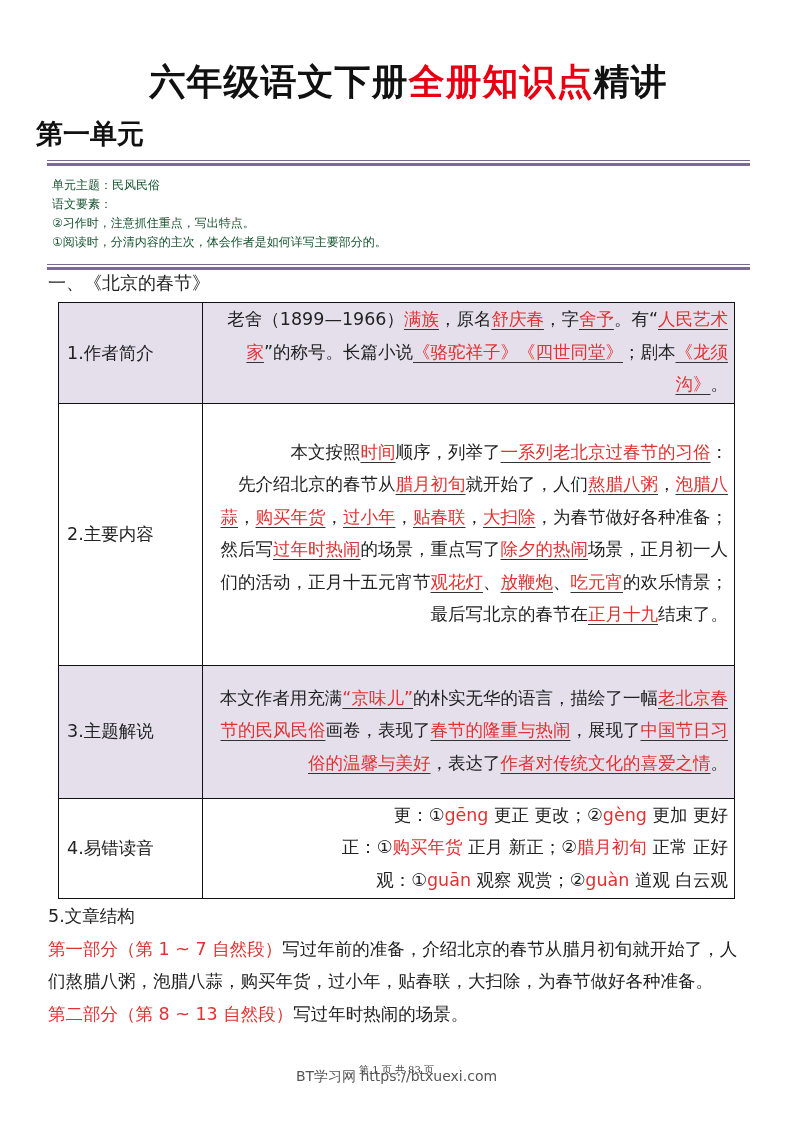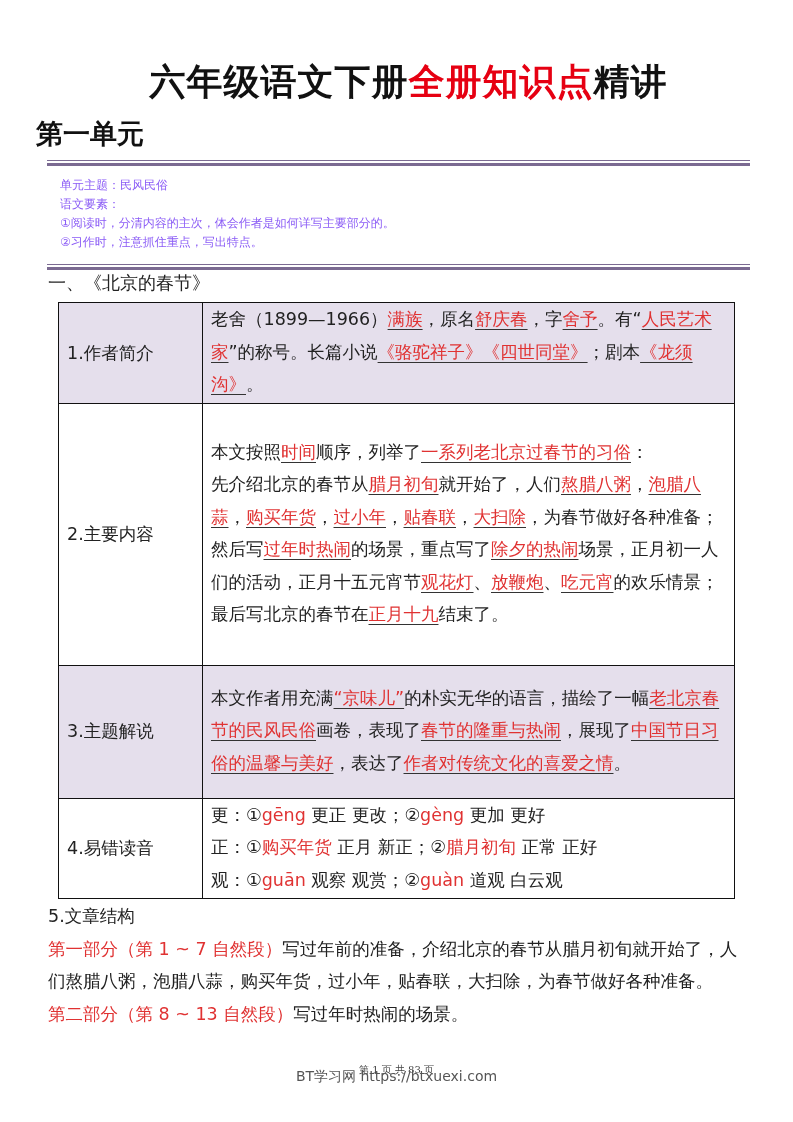--- a/index.html
+++ b/index.html
@@ -15,32 +15,32 @@
   .title .red { color: #e60012; }
   .unit {
     position: absolute; left: 36px; top: 116px; font-size: 27px; font-weight: bold; color: #111;
   }
   .sep {
     position: absolute; left: 47px; width: 703px; height: 5px;
   }
   .sep .thin { position: absolute; left: 0; top: 0; width: 100%; height: 1px; background: #7b6b92; }
   .sep .thick { position: absolute; left: 0; top: 3px; width: 100%; height: 3px; background: #7b6b92; }
   .meta {
-    position: absolute; left: 60px; top: 176px; font-size: 12px; line-height: 19px; color: #8b5cf6;
+    position: absolute; left: 52px; top: 176px; font-size: 12px; line-height: 19px; color: #14532d;
   }
   .section-title {
     position: absolute; left: 48px; top: 271px; font-size: 18px; color: #222;
   }
   table.main {
     position: absolute; left: 58px; top: 302px; width: 677px;
     border-collapse: collapse; font-size: 17.5px; line-height: 32.5px;
   }
   table.main td { border: 1.5px solid #111; vertical-align: middle; }
   table.main td.label { width: 134px; padding-left: 8px; color: #222; }
-  table.main td.content { padding: 0 6px 2px 8px; color: #222; }
+  table.main td.content { padding: 0 6px 2px 8px; color: #222; text-align: right; }
   table.main tr.shaded td { background: #e5dfec; }
   .hl { color: #e03232; text-decoration: underline; text-decoration-color: #333; text-underline-offset: 4px; }
   .py { color: #e03232; }
   .after {
     position: absolute; left: 48px; top: 900px; width: 700px;
     font-size: 17.5px; line-height: 32.5px; color: #222;
   }
   .after .redtxt { color: #e03232; }
   .footer {
     position: absolute; left: 0; top: 1068px; width: 793px; text-align: center;
@@ -62,22 +62,22 @@
 <div class="unit">第一单元</div>
 
 <div class="sep" style="top:160px;">
     <div class="thin"></div>
     <div class="thick"></div>
   </div>
 
 <div class="meta">
   <div><span>单元主题：</span><span>民风民俗</span></div>
   <div>语文要素：</div>
+  <div>②习作时，注意抓住重点，写出特点。</div>
   <div>①阅读时，分清内容的主次，体会作者是如何详写主要部分的。</div>
-  <div>②习作时，注意抓住重点，写出特点。</div>
 </div>
 
 <div class="sep" style="top:264px;">
     <div class="thin"></div>
     <div class="thick"></div>
   </div>
 
 <div class="section-title">一、《北京的春节》</div>
 
 <table class="main">

